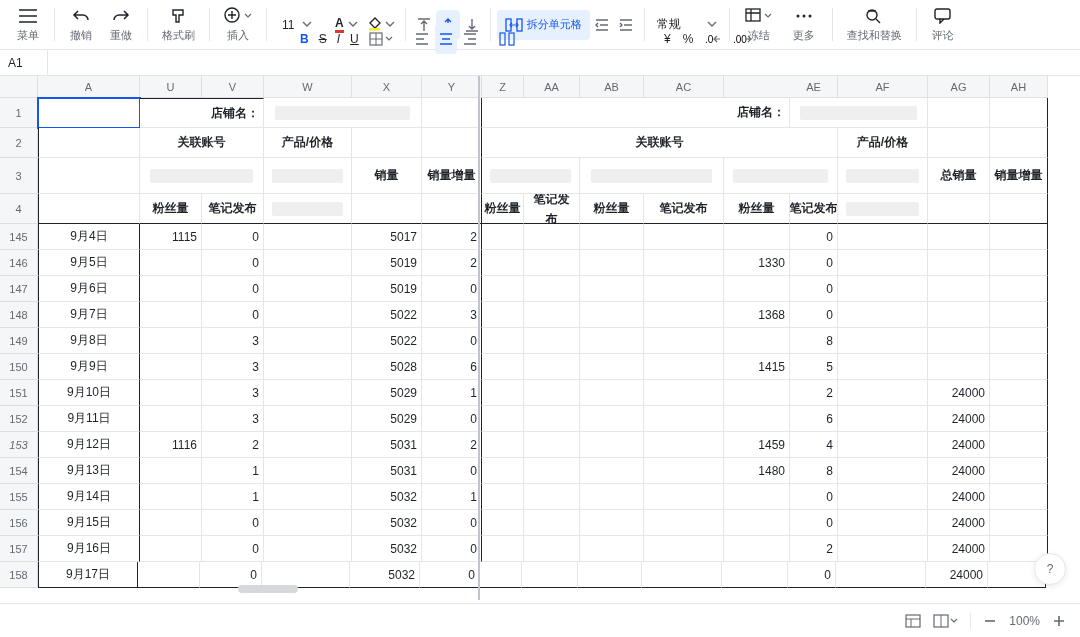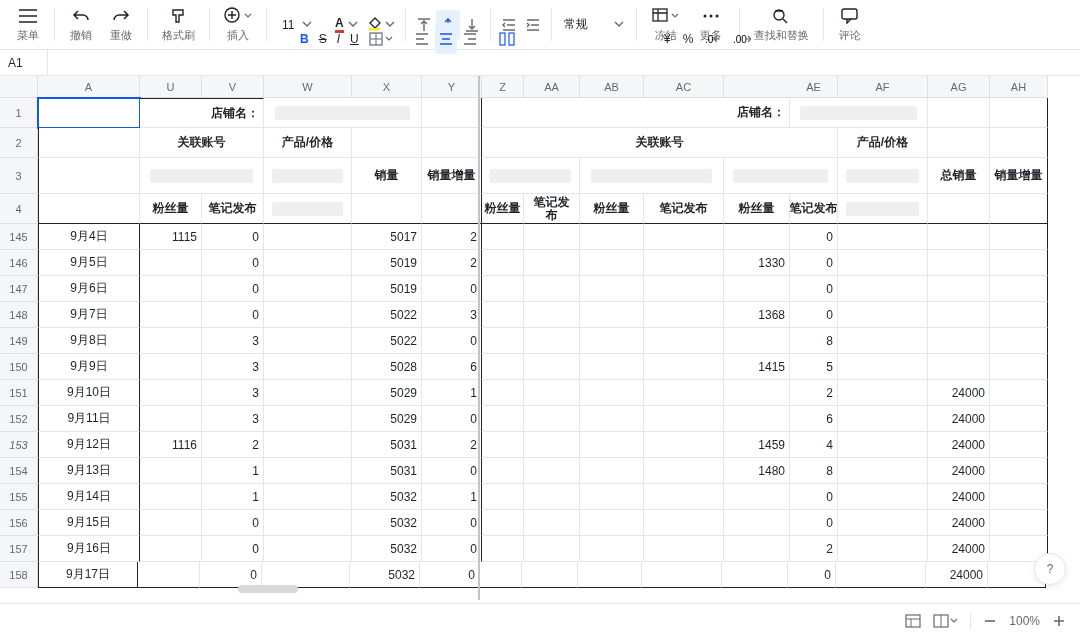--- a/index.html
+++ b/index.html
@@ -136,20 +136,28 @@
         <path d="M2 8h12M8 2v4M8 10v4M5 5l3-3 3 3M5 11l3 3 3-3" fill="none" stroke="#1456f0" stroke-width="1.4"></path>
       </svg>
     </div>
   <div class="split">
       <svg width="16" height="16">
         <path d="M2 14h12M8 2v10M5 9l3 3 3-3" fill="none" stroke="#646a73" stroke-width="1.4"></path>
       </svg>
     </div>
   <div class="vsep"></div>
 
+  <div class="split active" style="padding:0 8px;">
+    <svg width="18" height="16">
+        <rect x="1" y="2" width="5" height="12" fill="none" stroke="#1456f0" stroke-width="1.3"></rect>
+        <rect x="12" y="2" width="5" height="12" fill="none" stroke="#1456f0" stroke-width="1.3"></rect>
+        <path d="M7 8h4M7 6l-2 2 2 2M11 6l2 2-2 2" fill="none" stroke="#1456f0" stroke-width="1.2"></path>
+      </svg>
+    <span class="pill">拆分单元格</span>
+  </div>
 
   <div class="split">
       <svg width="16" height="16">
         <path d="M2 3h12M6 8h8M2 13h12M4 6L2 8l2 2" fill="none" stroke="#646a73" stroke-width="1.4"></path>
       </svg>
     </div>
   <div class="split">
       <svg width="16" height="16">
         <path d="M2 3h12M6 8h8M2 13h12M2 6l2 2-2 2" fill="none" stroke="#646a73" stroke-width="1.4"></path>
       </svg>
@@ -376,21 +384,21 @@
       <div class="row">
         <div class="cell thick-l thick-b" style="width: 102px; height: 30px;"></div>
         <div class="cell hdr-cell thick-b" style="width: 62px; height: 30px;">粉丝量</div>
         <div class="cell hdr-cell thick-b" style="width: 62px; height: 30px;">笔记发布</div>
         <div class="cell hdr-cell thick-b" style="width: 88px; height: 30px;">
           <div class="mask"></div>
         </div>
         <div class="cell thick-b" style="width: 70px; height: 30px;"></div>
         <div class="cell thick-r thick-b" style="width: 60px; height: 30px;"></div>
         <div class="cell hdr-cell thick-b" style="width: 42px; height: 30px;">粉丝量</div>
-        <div class="cell hdr-cell thick-b" style="width: 56px; height: 30px; white-space: normal; line-height: 13px;">笔记发
+        <div class="cell hdr-cell thick-b" style="width: 56px; height: 30px; white-space: normal; line-height: 20px;">笔记发
 布</div>
         <div class="cell hdr-cell thick-b" style="width: 64px; height: 30px;">粉丝量</div>
         <div class="cell hdr-cell thick-b" style="width: 80px; height: 30px;">笔记发布</div>
         <div class="cell hdr-cell thick-b" style="width: 66px; height: 30px;">粉丝量</div>
         <div class="cell hdr-cell thick-b" style="width: 48px; height: 30px;">笔记发布</div>
         <div class="cell hdr-cell thick-b" style="width: 90px; height: 30px;">
           <div class="mask"></div>
         </div>
         <div class="cell thick-b" style="width: 62px; height: 30px;"></div>
         <div class="cell thick-r thick-b" style="width: 58px; height: 30px;"></div>

